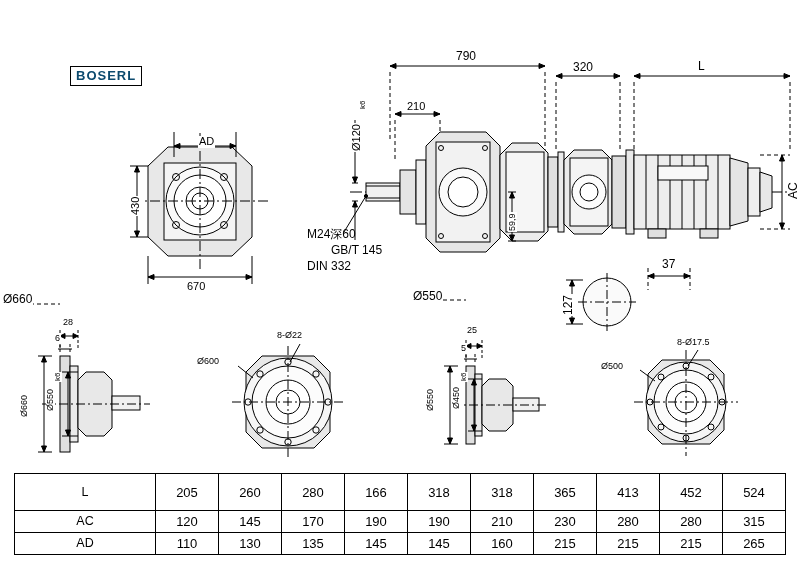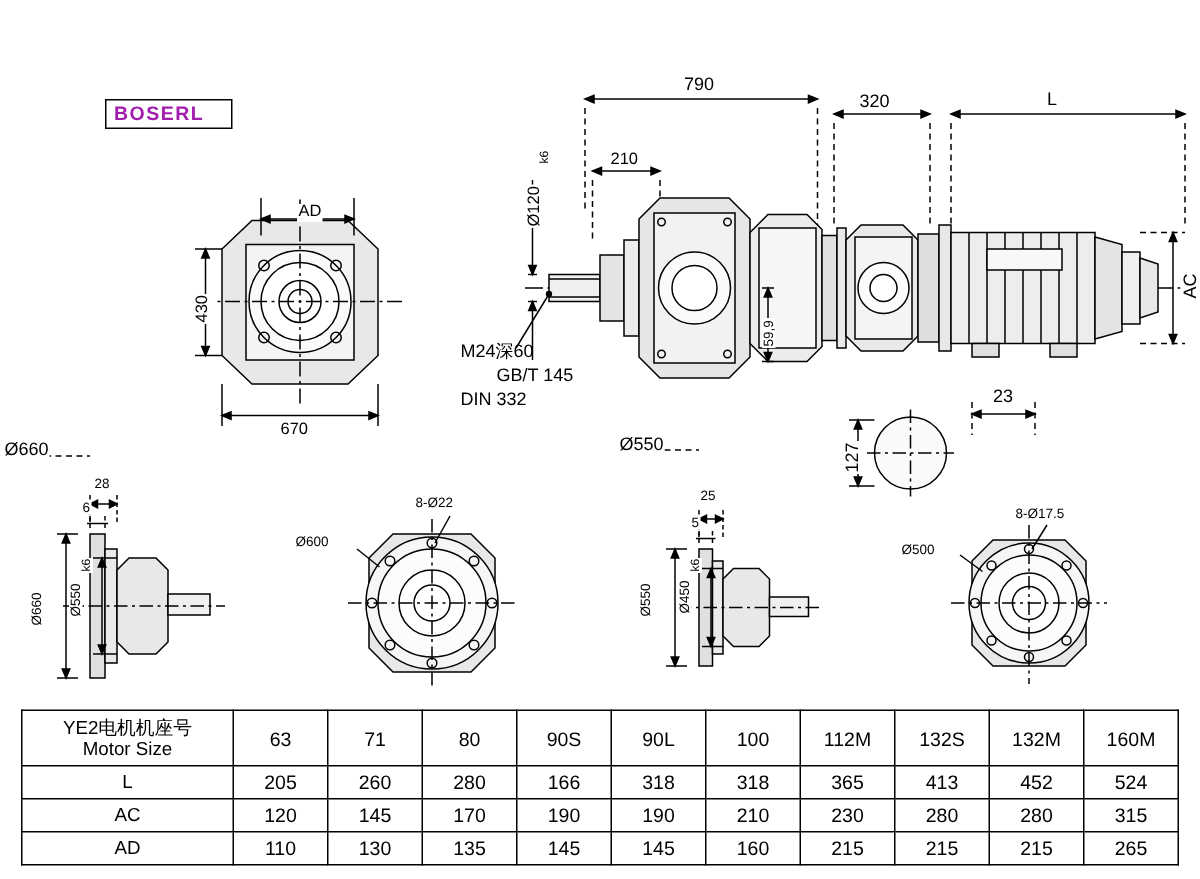--- a/index.html
+++ b/index.html
@@ -25,24 +25,24 @@
     font-size: 22px;
     font-weight: bold;
     letter-spacing: 0px;
     white-space: nowrap;
   }
   .logo-box {
     position: absolute;
     left: 70px;
     top: 66px;
     border: 1.5px solid #000;
-    padding: 1px 18px 2px 5px;
+    padding: 1px 5px 2px 5px;
     font-size: 13px;
     font-weight: bold;
-    color: #a21caf;
+    color: #0c4a6e;
     letter-spacing: 1px;
     background: #fff;
   }
   svg.draw {
     position: absolute;
     left: 0;
     top: 0;
     width: 800px;
     height: 586px;
   }
@@ -361,21 +361,21 @@
 
   <div class="lbl vert" style="left:351px; top:152px;">Ø120</div>
   <div class="lbl vert tiny" style="left:359px; top:110px;">k6</div>
 
   <div class="lbl vert small" style="left:508px; top:232px;">59,9</div>
 
   <div class="lbl nb" style="left:306px; top:228px; font-size:12px;">M24深60</div>
   <div class="lbl nb" style="left:306px; top:244px; font-size:12px;margin-left:24px;">GB/T 145</div>
   <div class="lbl nb" style="left:306px; top:260px; font-size:12px;">DIN 332</div>
 
-  <div class="lbl" style="left:661px; top:258px; font-size:12px;">23</div>
+  <div class="lbl" style="left:661px; top:258px; font-size:12px;">37</div>
   <div class="lbl vert" style="left:562px; top:316px; font-size:12px;">127</div>
 
   <div class="lbl" style="left:2px; top:293px; font-size:12px;">Ø660</div>
   <div class="lbl" style="left:412px; top:290px; font-size:12px;">Ø550</div>
 
   <div class="lbl small" style="left:62px; top:318px;">28</div>
   <div class="lbl small" style="left:54px; top:334px;">6</div>
   <div class="lbl vert small" style="left:20px; top:418px;">Ø660</div>
   <div class="lbl vert small" style="left:46px; top:412px;">Ø550</div>
   <div class="lbl vert tiny" style="left:54px; top:382px;">k6</div>
@@ -387,36 +387,20 @@
   <div class="lbl small" style="left:460px; top:344px;">5</div>
   <div class="lbl vert small" style="left:426px; top:412px;">Ø550</div>
   <div class="lbl vert small" style="left:452px; top:410px;">Ø450</div>
   <div class="lbl vert tiny" style="left:460px; top:382px;">k6</div>
 
   <div class="lbl small" style="left:600px; top:362px;">Ø500</div>
   <div class="lbl small" style="left:676px; top:338px;">8-Ø17.5</div>
 
   <table id="spec-table">
     <tbody id="table-body">
-        <tr>
-          <th class="rowhead">
-            <div>YE2电机机座号</div>
-            <div>Motor Size</div>
-          </th>
-          <th class="colcell">63</th>
-          <th class="colcell">71</th>
-          <th class="colcell">80</th>
-          <th class="colcell">90S</th>
-          <th class="colcell">90L</th>
-          <th class="colcell">100</th>
-          <th class="colcell">112M</th>
-          <th class="colcell">132S</th>
-          <th class="colcell">132M</th>
-          <th class="colcell">160M</th>
-        </tr>
         <tr>
           <td class="rowhead">L</td>
           <td class="colcell">205</td>
           <td class="colcell">260</td>
           <td class="colcell">280</td>
           <td class="colcell">166</td>
           <td class="colcell">318</td>
           <td class="colcell">318</td>
           <td class="colcell">365</td>
           <td class="colcell">413</td>

